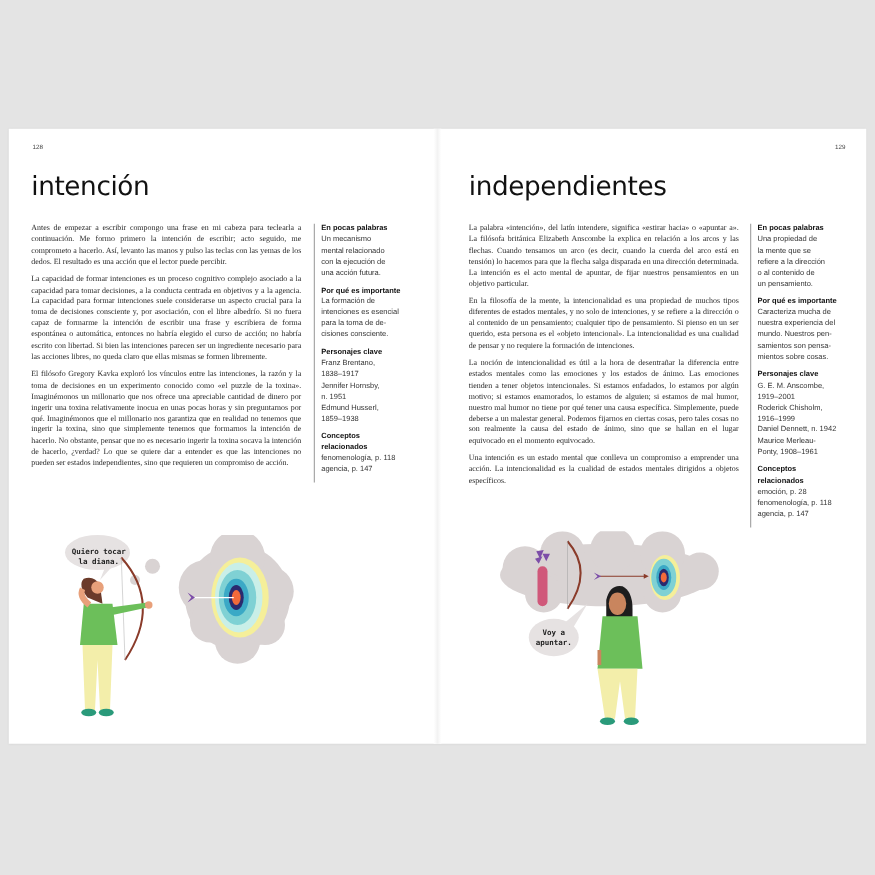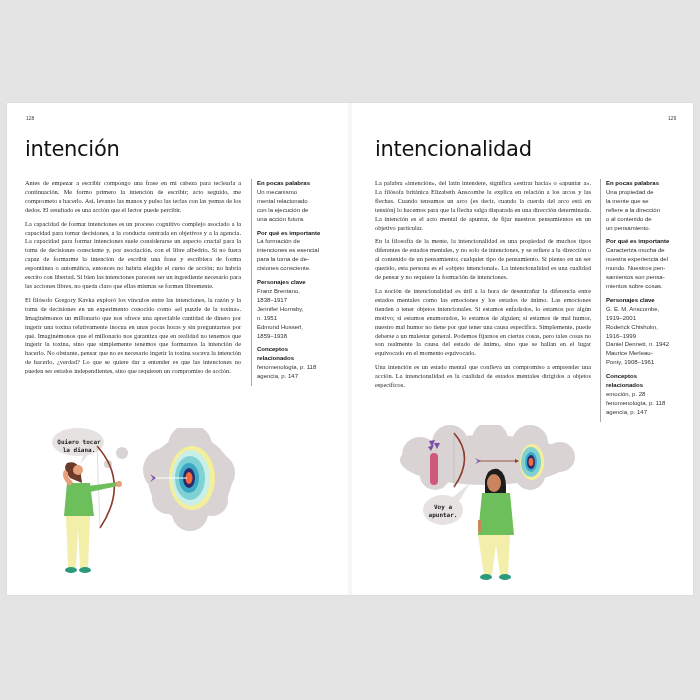--- a/index.html
+++ b/index.html
@@ -119,21 +119,21 @@
       </g>
     </svg>
     <div class="ill bubble-text" style="left:47px; top:335px; width:50px;">
       <div>Quiero tocar</div>
       <div>la diana.</div>
     </div>
   </div>
 
   <div class="page right">
     <div class="pnum" style="left:318px;">129</div>
-    <div class="title" style="left:25px;">intencionalidad</div>
+    <div class="title" style="left:25px;">independientes</div>
 
     <div class="body" style="left:25px;">
       <p>La palabra «intención», del latín intendere, significa «estirar hacia» o «apuntar a». La filósofa británica Elizabeth Anscombe la explica en relación a los arcos y las flechas. Cuando tensamos un arco (es decir, cuando la cuerda del arco está en tensión) lo hacemos para que la flecha salga disparada en una dirección determinada. La intención es el acto mental de apuntar, de fijar nuestros pensamientos en un objetivo particular.</p>
       <p>En la filosofía de la mente, la intencionalidad es una propiedad de muchos tipos diferentes de estados mentales, y no solo de intenciones, y se refiere a la dirección o al contenido de un pensamiento; cualquier tipo de pensamiento. Si pienso en un ser querido, esta persona es el «objeto intencional». La intencionalidad es una cualidad de pensar y no requiere la formación de intenciones.</p>
       <p>La noción de intencionalidad es útil a la hora de desentrañar la diferencia entre estados mentales como las emociones y los estados de ánimo. Las emociones tienden a tener objetos intencionales. Si estamos enfadados, lo estamos por algún motivo; si estamos enamorados, lo estamos de alguien; si estamos de mal humor, nuestro mal humor no tiene por qué tener una causa específica. Simplemente, puede deberse a un malestar general. Podemos fijarnos en ciertas cosas, pero tales cosas no son realmente la causa del estado de ánimo, sino que se hallan en el lugar equivocado en el momento equivocado.</p>
       <p>Una intención es un estado mental que conlleva un compromiso a emprender una acción. La intencionalidad es la cualidad de estados mentales dirigidos a objetos específicos.</p>
     </div>
 
     <div class="side" style="left:250px;">
       <div class="sec">

